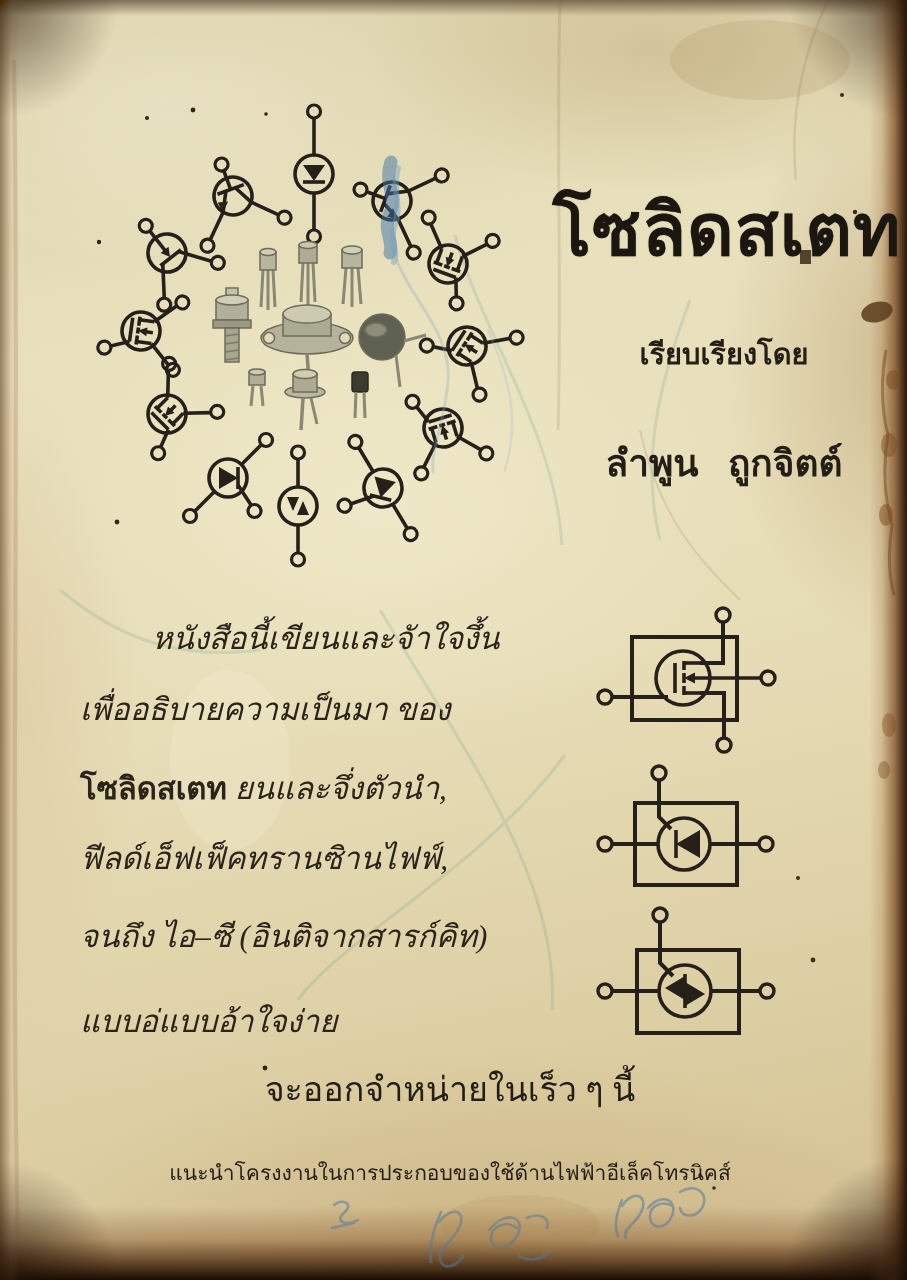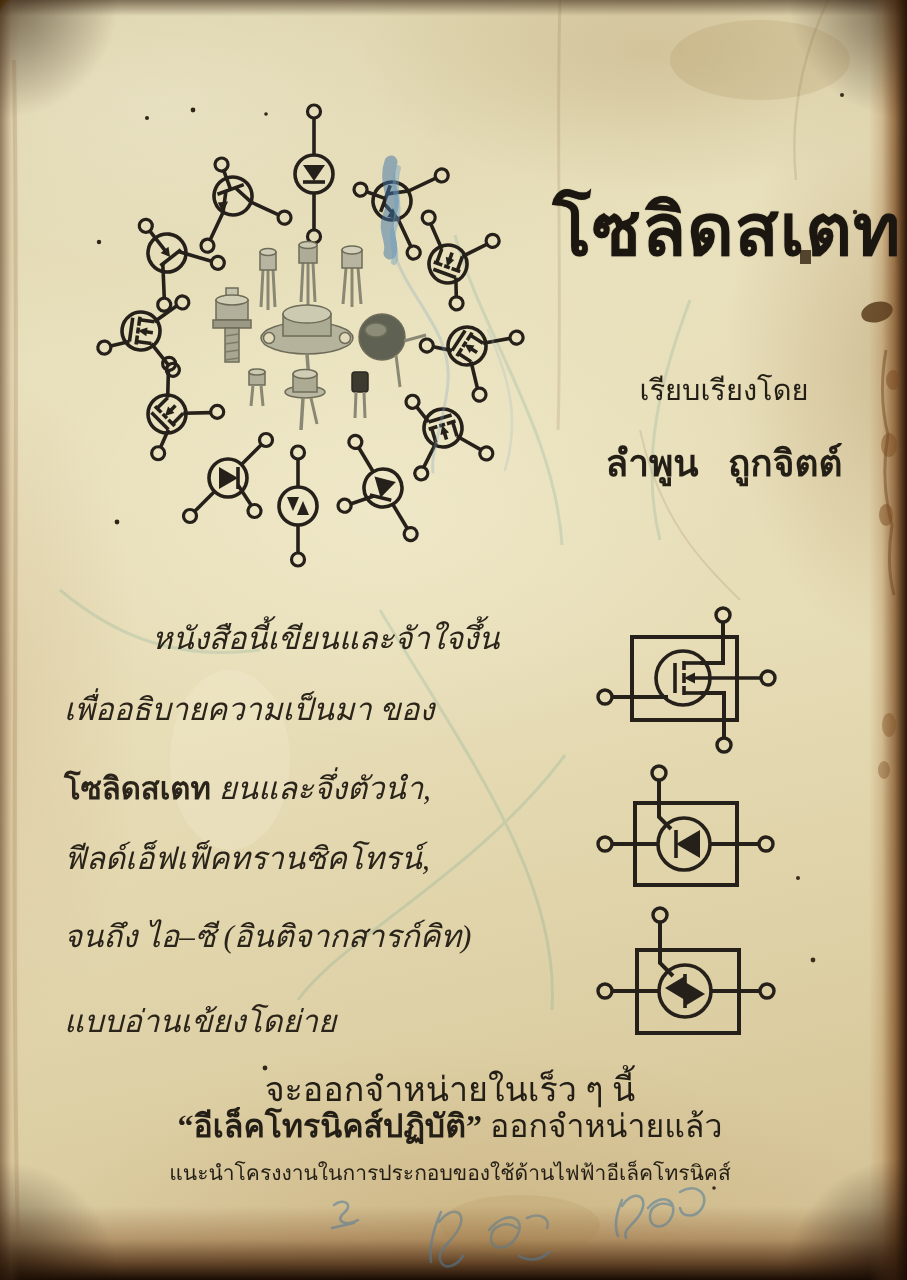--- a/index.html
+++ b/index.html
@@ -21,24 +21,24 @@
   .edge-right{top:0;bottom:0;right:0;width:38px;background:linear-gradient(270deg,#2b1605 0%,rgba(126,78,36,.75) 32%,rgba(168,118,66,.30) 66%,transparent 100%);}
   .corner{position:absolute;width:120px;height:120px;pointer-events:none;}
   .corner.tl{left:0;top:0;background:radial-gradient(circle at 0 0,rgba(40,22,8,.6),transparent 70%);}
   .corner.tr{right:0;top:0;background:radial-gradient(circle at 100% 0,rgba(40,22,8,.65),transparent 70%);}
   .corner.bl{left:0;bottom:0;background:radial-gradient(circle at 0 100%,rgba(30,16,5,.7),transparent 70%);}
   .corner.br{right:0;bottom:0;background:radial-gradient(circle at 100% 100%,rgba(25,12,4,.8),transparent 72%);}
   .art{position:absolute;left:0;top:0;}
   .txt{position:absolute;color:#241f16;}
   .title{left:548px;top:172px;width:358px;text-align:center;font-size:72px;font-weight:bold;
          white-space:nowrap;letter-spacing:1px;color:#1b1710;text-shadow:0 0 1px rgba(30,25,15,.6);}
-  .byline{left:540px;top:331px;width:368px;text-align:center;font-size:29px;font-weight:normal;margin-top:36px;}
+  .byline{left:540px;top:331px;width:368px;text-align:center;font-size:29px;font-weight:bold;}
   .author{left:538px;top:433px;width:372px;text-align:center;font-size:37px;font-weight:bold;word-spacing:20px;}
   .desc{left:64px;top:598px;width:446px;font-size:31px;font-style:italic;color:#2a241a;}
-  .desc .dline{position:absolute;left:0;white-space:nowrap;}
+  .desc .dline{position:absolute;left:16px;white-space:nowrap;}
   .desc .b{font-style:normal;font-weight:bold;}
   .foot{color:#241f16;text-align:center;white-space:nowrap;}
   .f1{left:120px;top:1062px;width:660px;font-size:34px;font-weight:400;}
   .f2{left:90px;top:1100px;width:720px;font-size:32px;}
   .f2 .b{font-weight:bold;}
   .f3{left:70px;top:1156px;width:760px;font-size:21px;font-weight:400;}
 </style>
 </head>
 <body>
 
@@ -314,21 +314,20 @@
   </svg>
 
   <div class="txt title">โซลิดสเตท</div>
   <div class="txt byline">เรียบเรียงโดย</div>
   <div class="txt author">ลำพูน ถูกจิตต์</div>
 
   <div class="txt desc">
     <div class="dline" style="top:15px;left:88px">หนังสือนี้เขียนและจัาใจงึ้น</div>
     <div class="dline" style="top:86px">เพื่ออธิบายความเป็นมา  ของ</div>
     <div class="dline" style="top:165px"><span class="b">โซลิดสเตท</span><span> ยนและจึ่งตัวนำ,</span></div>
-    <div class="dline" style="top:235px">ฟีลด์เอ็ฟเฟ็คทรานซิคโทรน์,</div>
+    <div class="dline" style="top:235px">ฟีลด์เอ็ฟเฟ็คทรานซิานไฟฟ์,</div>
     <div class="dline" style="top:313px">จนถึง ไอ–ซี (อินติจากสารก์คิท)</div>
-    <div class="dline" style="top:398px">แบบอ่านเข้ยงโดย่าย</div>
+    <div class="dline" style="top:398px">แบบอ่แบบอ้าใจง่าย</div>
   </div>
 
   <div class="txt foot f1">จะออกจำหน่ายในเร็ว ๆ นี้</div>
-  <div class="txt foot f2"><span class="b">“อีเล็คโทรนิคส์ปฏิบัติ”</span><span>  ออกจำหน่ายแล้ว</span></div>
   <div class="txt foot f3">แนะนำโครงงานในการประกอบของใช้ด้านไฟฟ้าอีเล็คโทรนิคส์</div>
 </div>
 
 </body></html>

